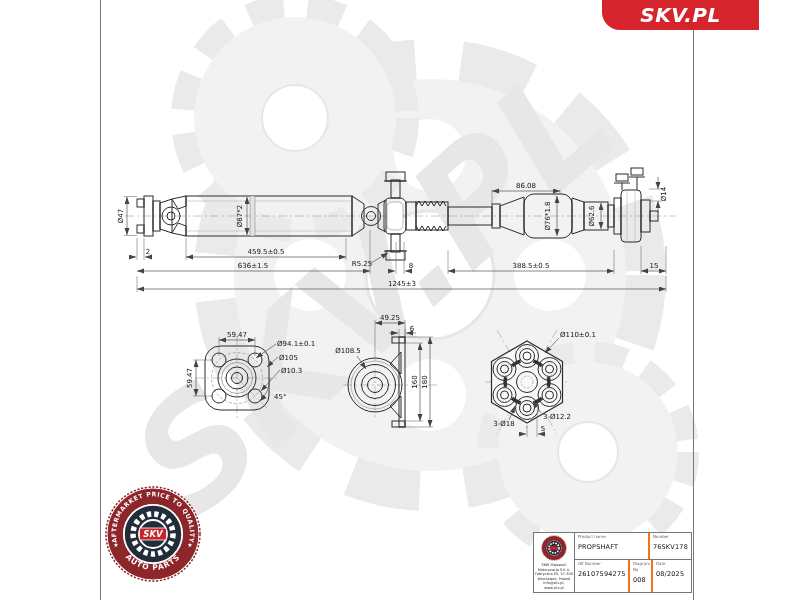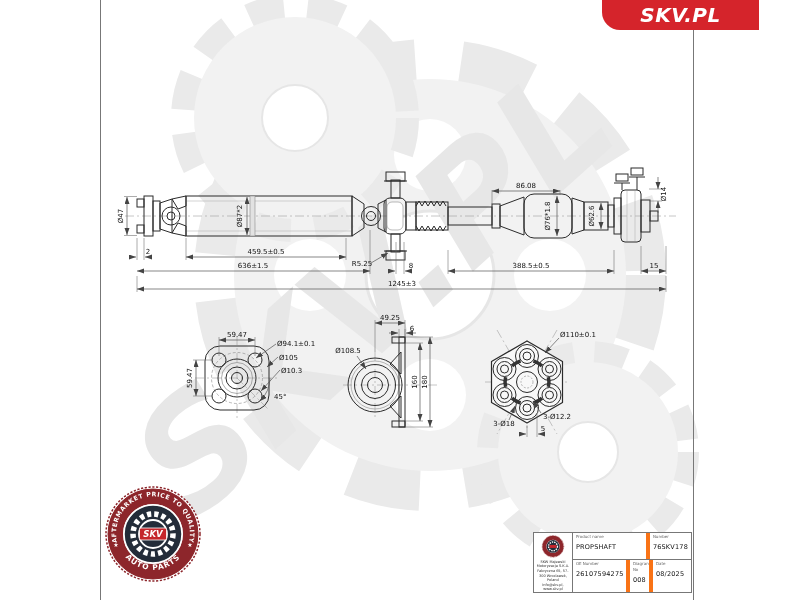--- a/index.html
+++ b/index.html
@@ -14,21 +14,21 @@
 
   
   .tb{position:absolute;left:533px;top:532px;width:159px;height:61px;border:1px solid #777;
       background:#fff;display:flex;box-sizing:border-box}
   .tb-left{width:54px;border-right:1px solid #777;display:flex;flex-direction:column;
            align-items:center;padding-top:2px;box-sizing:border-box}
   .tb-right{flex:1;display:flex;flex-direction:column}
   .tb-row1{height:26px;display:flex;border-bottom:1px solid #777}
   .tb-row2{flex:1;display:flex}
   .cell{padding:1px 3px;box-sizing:border-box;overflow:hidden}
-  .cell + .cell{border-left:4px solid #f97316}
+  .cell + .cell{border-left:2px solid #f97316}
   .c-prod{width:73px}.c-num{flex:1}
   .c-oe{width:53px}.c-diag{width:23px}.c-date{flex:1}
   .lab{font-size:4px;color:#666;line-height:6px}
   .val{font-size:6.5px;font-weight:normal;color:#111;margin-top:3px;letter-spacing:.2px}
   .addr{font-size:3.5px;line-height:4.6px;color:#333;text-align:center;margin-top:2px;padding:0 1px}
 
   
   .ln{stroke:#2b2b2b;stroke-width:1;fill:none}
   .thin{stroke:#b5b5b5;stroke-width:.6;fill:none}
   .dim{stroke:#555;stroke-width:.7;fill:none}

